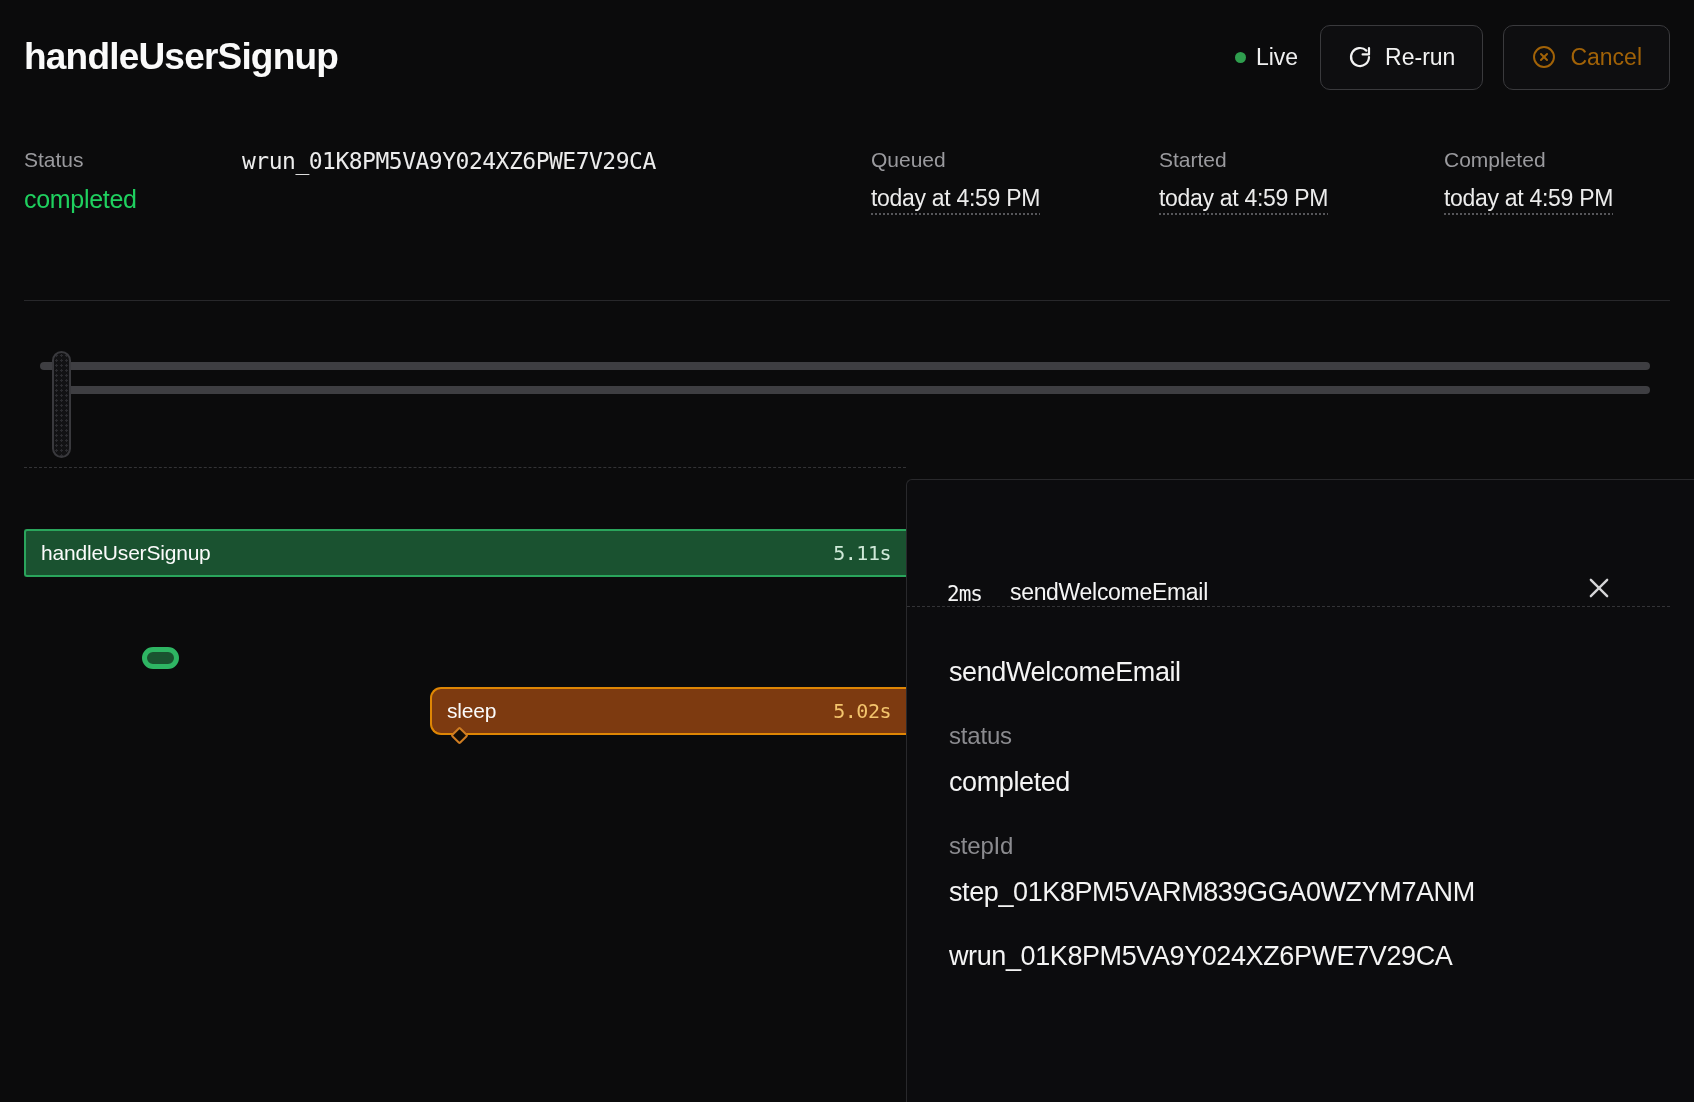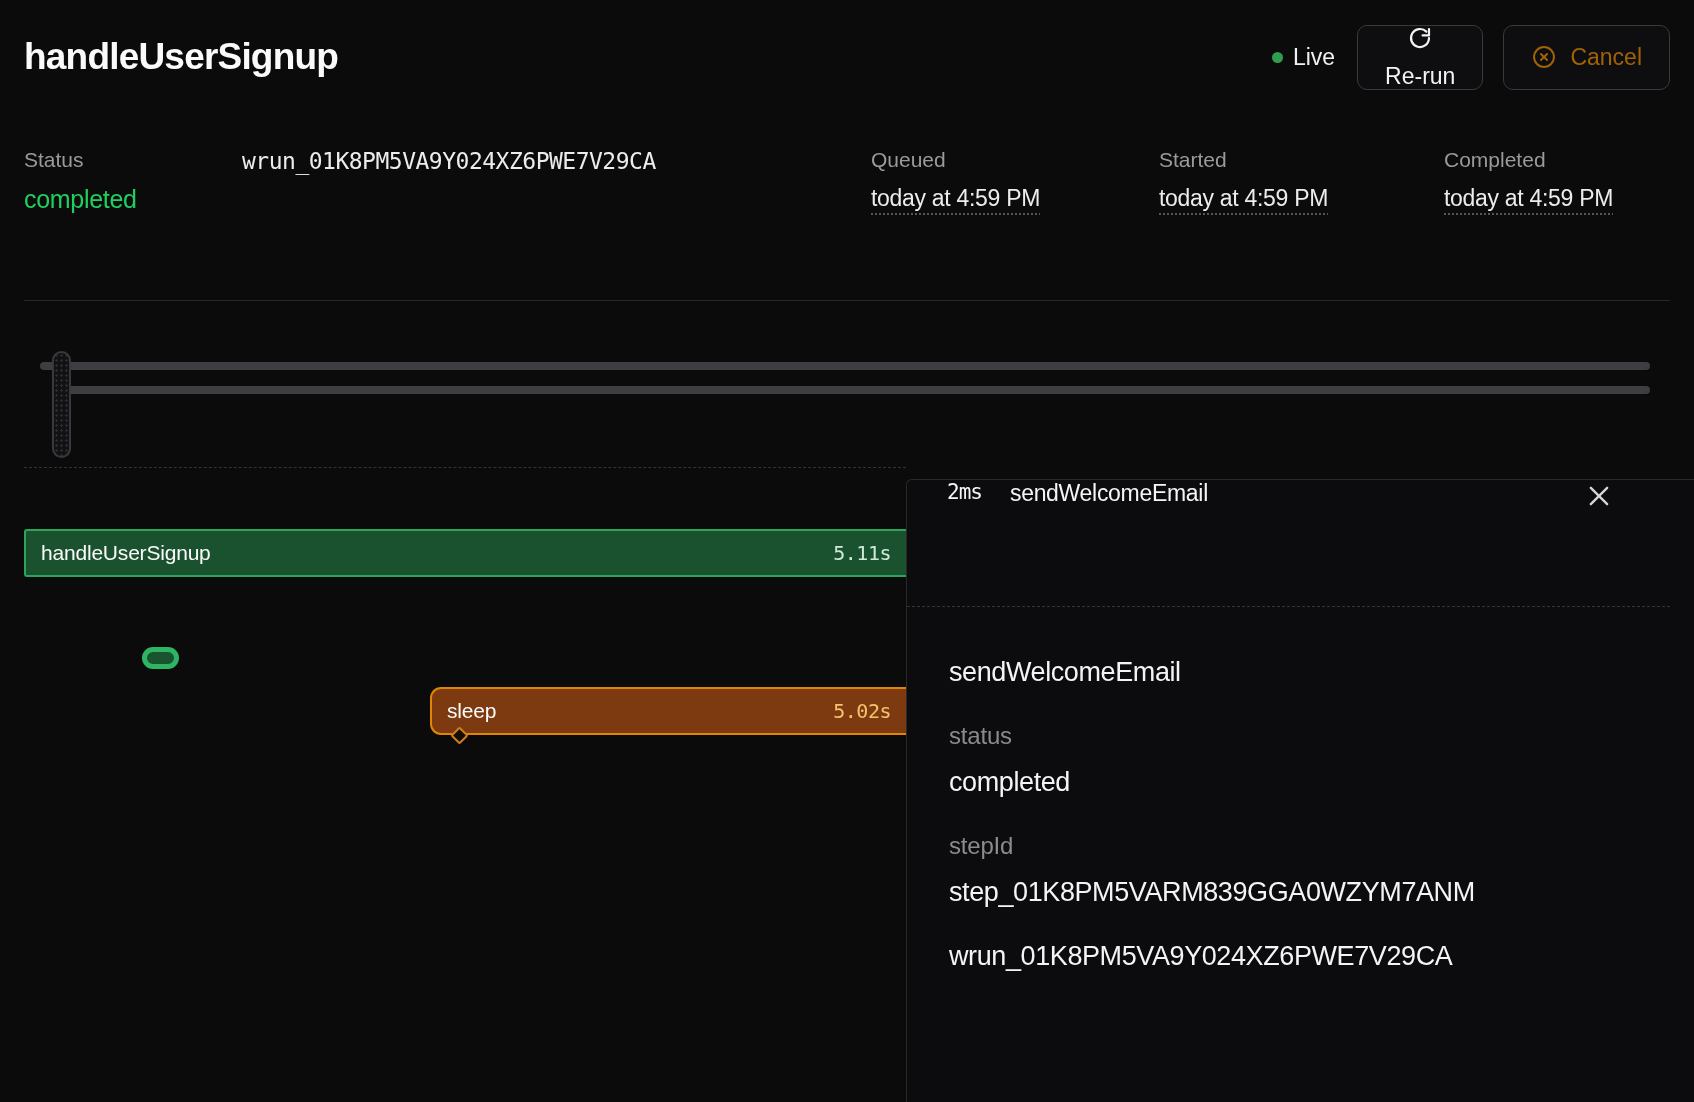--- a/index.html
+++ b/index.html
@@ -24,21 +24,21 @@
   .header-actions { display: flex; align-items: center; gap: 20px; }
   .live-indicator { display: flex; align-items: center; gap: 10px; margin-right: 2px; }
   .live-dot { width: 11px; height: 11px; border-radius: 50%; background: #2f9e4e; }
   .live-label { font-size: 23px; color: #f0f0f0; }
   .btn {
     display: flex; align-items: center; gap: 13px;
     height: 65px; padding: 0 27px;
     background: #0e0e10; border: 1px solid #3a3a3d; border-radius: 10px;
     font-size: 23px; cursor: pointer; font-family: inherit;
   }
-  .btn-rerun { color: #f2f2f2; flex-direction: column; }
+  .btn-rerun { color: #f2f2f2; }
   .btn-cancel { color: #a16207; }
   .btn svg { display: block; }
 
   
   .meta-row {
     position: absolute; left: 24px; top: 148px; right: 24px;
     display: flex;
   }
   .meta-col { display: flex; flex-direction: column; gap: 13px; }
   .meta-col.c-status   { width: 218px; }
@@ -115,21 +115,21 @@
   }
 
   
   .detail-panel {
     position: absolute; left: 906px; top: 479px; right: 0; bottom: 0;
     background: #0c0c0e;
     border-top: 1px solid #29292c; border-left: 1px solid #29292c;
     border-top-left-radius: 6px;
   }
   .panel-header {
-    height: 127px; display: flex; align-items: flex-start;
+    height: 127px; display: flex; align-items: flex-end;
     padding: 0 0 0 40px; margin-right: 24px;
     border-bottom: 1px dashed #333336;
   }
   .panel-duration { font-size: 21px; color: #f5f5f5; letter-spacing: -1px; }
   .panel-title { font-size: 23px; color: #f5f5f5; margin-left: 28px; letter-spacing: -0.3px; }
   .panel-close {
     margin-left: auto; margin-right: 54px;
     background: none; border: none; color: #d6d6d8; cursor: pointer;
     width: 34px; height: 34px; display: flex; align-items: center; justify-content: center;
   }

